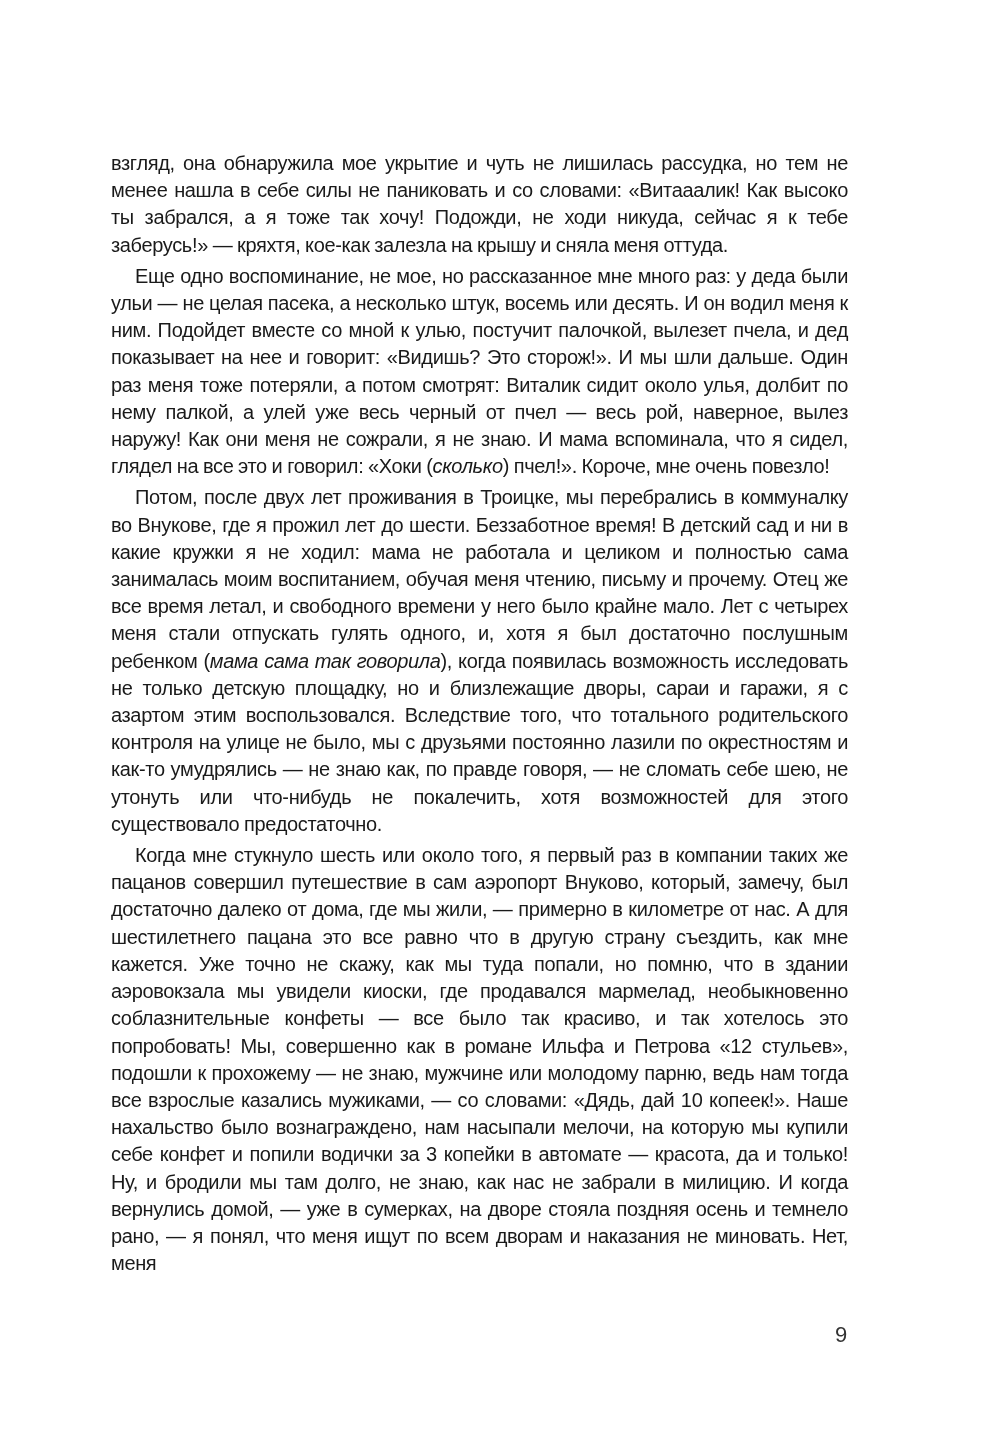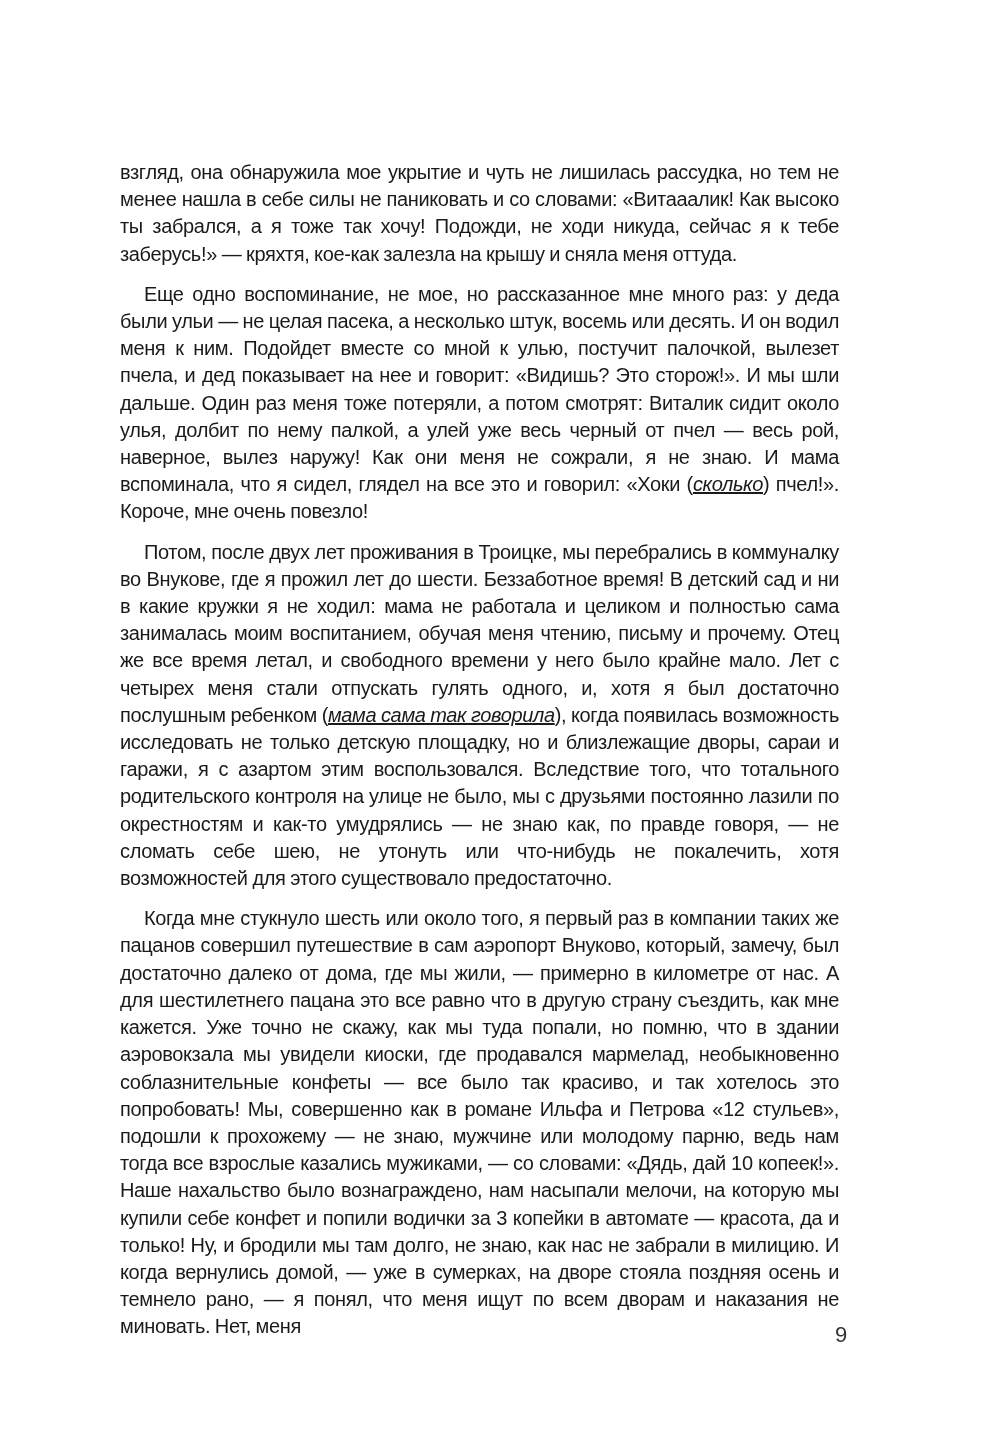--- a/index.html
+++ b/index.html
@@ -19,31 +19,30 @@
       top: 146px;
       width: 745px;
       color: #1a1a1a;
       font-family: "Liberation Sans", sans-serif;
       font-size: 20px;
       line-height: 27.2px;
       letter-spacing: -0.35px;
       word-spacing: -0.5px;
     }
     .para {
-      margin: 13px;
+      margin: 4px;
       text-align: justify;
       text-align-last: left;
       hyphens: manual;
     }
     .para.indent {
       text-indent: 24px;
     }
     .para .it {
       font-style: italic;
-      text-decoration: underline;
     }
     .page-number {
       position: absolute;
       left: 835px;
       top: 1322px;
       font-family: "Liberation Sans", sans-serif;
       font-size: 22px;
       color: #333333;
       font-weight: normal;
     }

